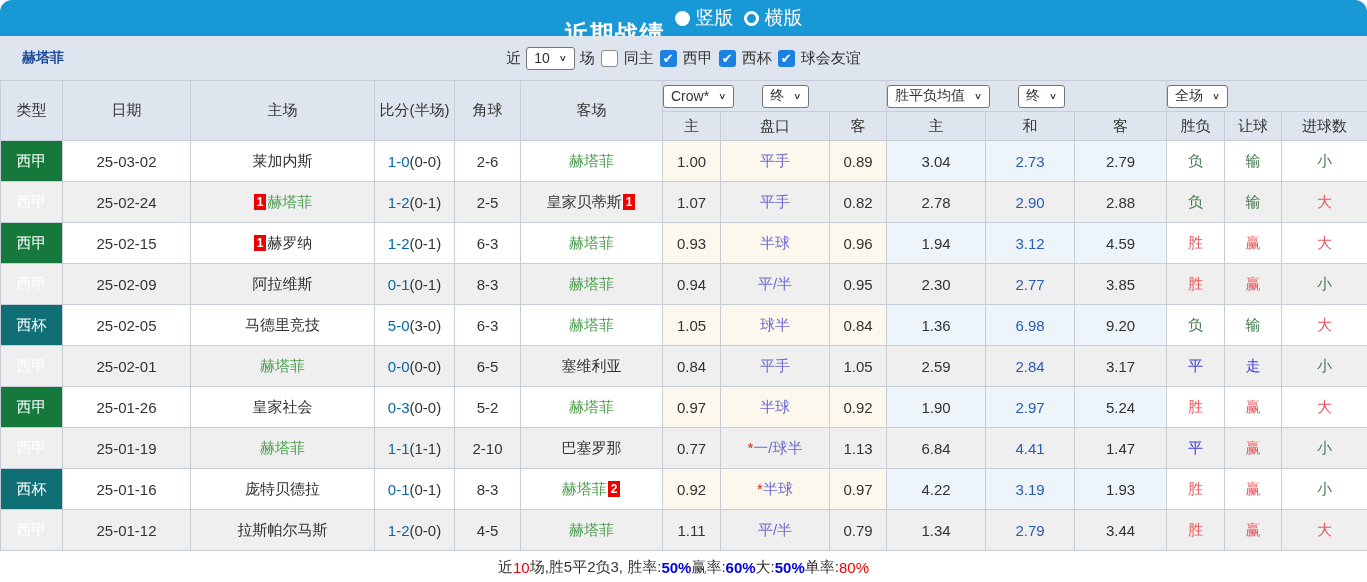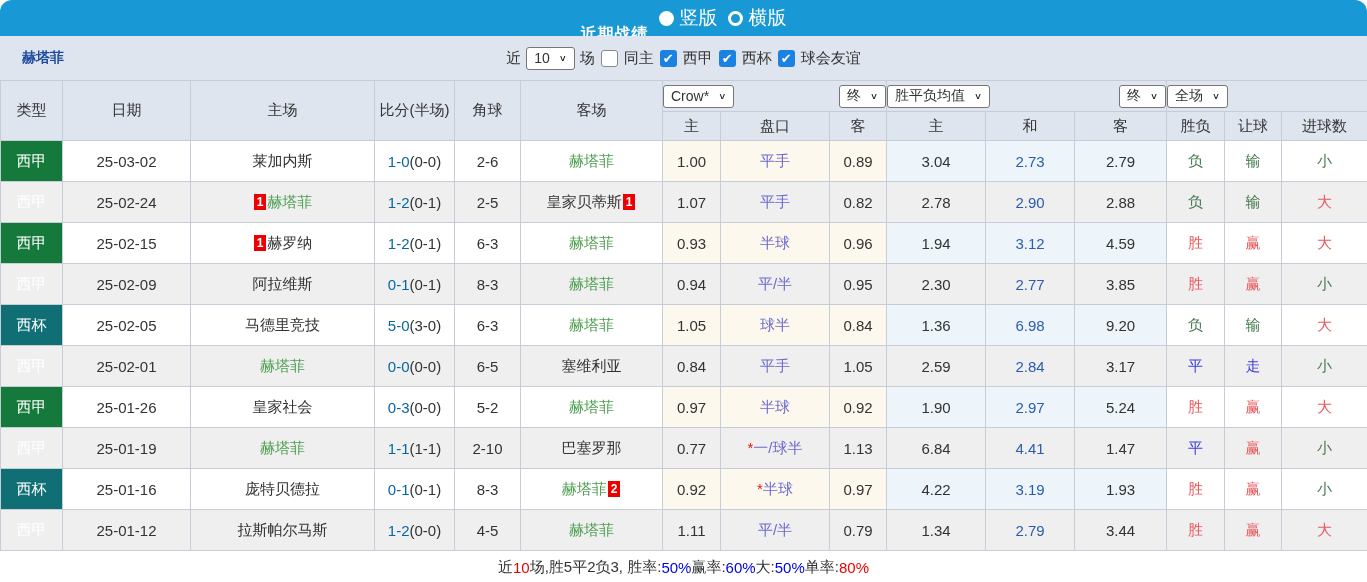--- a/index.html
+++ b/index.html
@@ -3,21 +3,21 @@
 <meta charset="utf-8">
 <style>
   html,body{margin:0;padding:0;background:#fff;}
   body{width:1367px;height:582px;overflow:hidden;
        font-family:"Liberation Sans","DejaVu Sans",sans-serif;color:#333;}
   .page{width:1367px;height:582px;background:#fff;}
 
   
   .topbar{height:36px;background:#1898d5;border-radius:12px 12px 0 0;
           display:flex;align-items:center;justify-content:center;gap:10px;color:#fff;}
-  .topbar .title{font-size:16px;font-weight:bold;letter-spacing:1px;margin-top:32px;}
+  .topbar .title{font-size:24px;font-weight:bold;letter-spacing:1px;margin-top:32px;}
   .radio-group{display:flex;align-items:center;gap:6px;font-size:19px;cursor:default;}
   .radio-dot{width:15px;height:15px;border-radius:50%;display:inline-block;box-sizing:border-box;}
   .radio-dot.solid{background:#fff;}
   .radio-dot.ring{border:3.5px solid #fff;background:transparent;}
 
   
   .filterbar{position:relative;height:44px;background:#dfe5ee;
              display:flex;align-items:center;justify-content:center;gap:5px;font-size:15px;}
   .team-name{position:absolute;left:22px;font-weight:bold;color:#1d4a9e;font-size:14px;}
   .sel{display:inline-flex;align-items:center;gap:9px;background:#fff;border:1px solid #767676;
@@ -27,21 +27,21 @@
       box-sizing:border-box;margin:0 1px;}
   .cb.checked{background:#1b82e2;color:#fff;font-size:13px;font-weight:bold;}
   .cb:not(.checked){background:#fff;border:1.5px solid #8a8a8a;color:transparent;}
 
   
   table{border-collapse:collapse;table-layout:fixed;width:1367px;font-size:15px;}
   th,td{border:1px solid #c6cdd7;text-align:center;padding:0;overflow:hidden;white-space:nowrap;}
   thead th{background:#dfe5ee;font-weight:normal;color:#333;}
   thead tr.h1 th{height:30px;}
   thead tr.h2 th{height:28px;}
-  .grp-controls{display:flex;align-items:center;justify-content:space-between;gap:20px;}
+  .grp-controls{display:flex;align-items:center;justify-content:flex-start;gap:28px;}
   tbody td{height:40px;background:#fff;color:#333;}
   tbody tr.stripe td{background:#efefef;}
   tbody td.c-odds{background:#fdf8ee;margin-top:8px;}
   tbody td.c-avg{background:#edf5fa;margin-left:40px;}
   tbody td.type-lg{background:#15793c;color:#fff;}
   tbody td.type-cup{background:#0f6f75;color:#fff;}
   .ft{color:#0369a1;}
   .ht{color:#333;}
   .hc{color:#6a6ace;}
   .star{color:#ee1111;}
@@ -50,21 +50,21 @@
   .rc{display:inline-block;background:#ee0000;color:#fff;font-size:12px;font-weight:bold;
       line-height:16px;padding:0 3px;margin:0 1px;vertical-align:1px;}
   .t-red{color:#e9585c;}
   .t-green{color:#42774b;}
   .t-blue{color:#3c3cdc;}
 
   
   .footer{height:33px;display:flex;align-items:center;justify-content:center;font-size:15px;background:#fff;}
   .f-dark{color:#333;}
   .f-red{color:#ee0000;}
-  .f-blue{color:#0000e0;}
+  .f-blue{color:#0000e0;font-weight:bold;}
 </style>
 </head>
 <body>
 
 <div class="page">
 
   <div class="topbar">
     <span class="title">近期战绩</span>
     <span class="radio-group">
       <span class="radio-dot solid"></span>

